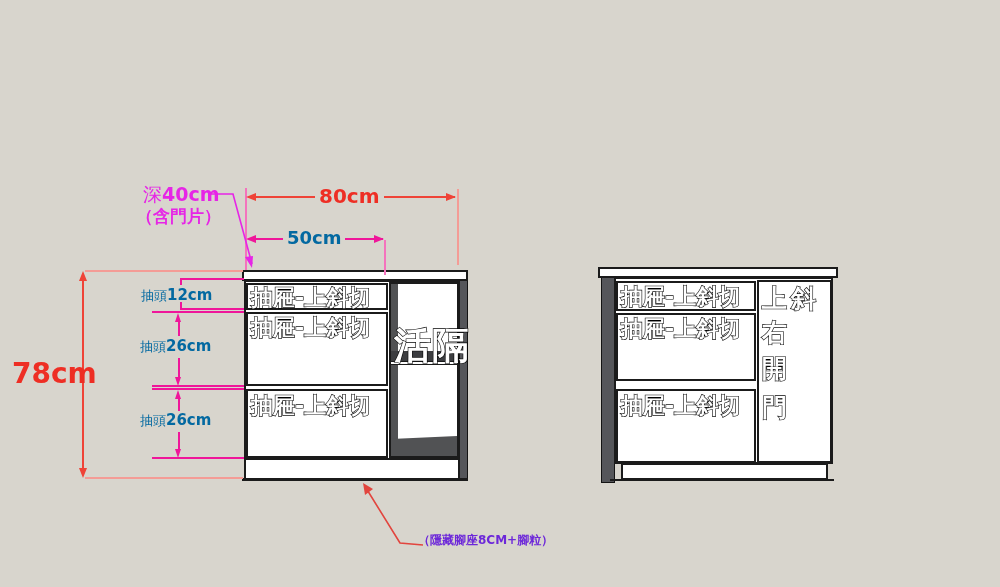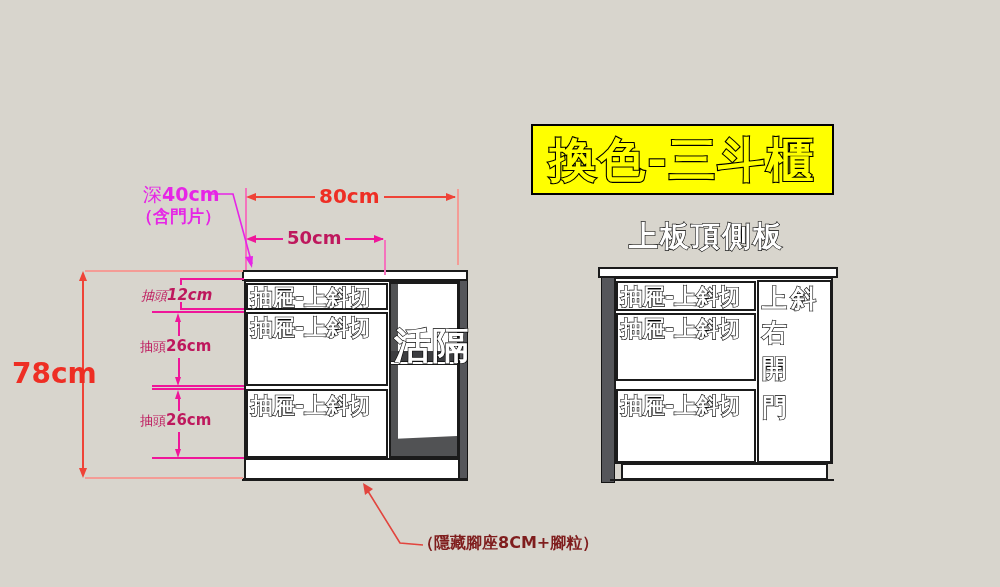--- a/index.html
+++ b/index.html
@@ -17,43 +17,39 @@
     .hollow{color:#fff;-webkit-text-stroke:1.2px #000;paint-order:stroke fill;}
     .banner-title{color:#ffff00 !important;-webkit-text-stroke:2.2px #000;paint-order:stroke fill;}
   }
   .drawer-label{position:absolute;font-size:22px;}
   
   .dline-red{position:absolute;background:#ef4337;}
   .dline-salmon{position:absolute;background:#f49c96;}
   .dline-pink{position:absolute;background:#ef169a;}
   .dline-pinklight{position:absolute;background:#f473bd;}
   .dimtext-red{position:absolute;color:#ee2e24;font-weight:bold;white-space:nowrap;line-height:1;}
-  .dimtext-pink{position:absolute;color:#be185d;white-space:nowrap;line-height:1;}
+  .dimtext-pink{position:absolute;color:#0369a1;white-space:nowrap;line-height:1;}
   .dimtext-magenta{position:absolute;color:#e625e6;white-space:nowrap;line-height:1;}
   .arr{position:absolute;width:0;height:0;}
   .arr-l-red{border-top:4px solid transparent;border-bottom:4px solid transparent;border-right:10px solid #ef4337;}
   .arr-r-red{border-top:4px solid transparent;border-bottom:4px solid transparent;border-left:10px solid #ef4337;}
   .arr-u-red{border-left:4px solid transparent;border-right:4px solid transparent;border-bottom:10px solid #ef4337;}
   .arr-d-red{border-left:4px solid transparent;border-right:4px solid transparent;border-top:10px solid #ef4337;}
   .arr-l-pink{border-top:4px solid transparent;border-bottom:4px solid transparent;border-right:10px solid #ef169a;}
   .arr-r-pink{border-top:4px solid transparent;border-bottom:4px solid transparent;border-left:10px solid #ef169a;}
   .arr-u-pink{border-left:3.5px solid transparent;border-right:3.5px solid transparent;border-bottom:9px solid #ef169a;}
   .arr-d-pink{border-left:3.5px solid transparent;border-right:3.5px solid transparent;border-top:9px solid #ef169a;}
   .labelbg{background:#d8d5cd;padding:0 4px;text-align:center;}
 </style>
 </head>
 <body>
 
 <div id="canvas">
 
-  <div class="abs" style="left:531px;top:124px;width:303px;height:71px;background:#ffff00;border:2.5px solid #000;box-sizing:border-box;display:flex;align-items:center;justify-content:center;">
-    <span class="hollow banner-title" style="font-size:47px;letter-spacing:2px;">換色-三斗櫃</span>
-  </div>
 
-  <div class="abs hollow" style="left:629px;top:222px;font-size:29px;letter-spacing:2px;">上板頂側板</div>
 
   <div class="darkpanel" style="left:458px;top:270px;width:10px;height:210px;"></div>
   <div class="panel" style="left:242px;top:270px;width:226px;height:11px;"></div>
   <div class="panel" style="left:244px;top:280px;width:216px;height:200px;"></div>
 
   <div class="panel" style="left:246px;top:283px;width:142px;height:27px;">
     <span class="hollow drawer-label" style="left:3px;top:2px;">抽屜-上斜切</span>
   </div>
   <div class="panel" style="left:246px;top:312px;width:142px;height:74px;">
     <span class="hollow drawer-label" style="left:3px;top:3px;">抽屜-上斜切</span>
@@ -112,21 +108,21 @@
   <div class="dline-salmon" style="left:85px;top:477px;width:158px;height:2px;"></div>
   <div class="dline-red" style="left:82px;top:274px;width:2px;height:200px;"></div>
   <div class="arr arr-u-red" style="left:79px;top:271px;"></div>
   <div class="arr arr-d-red" style="left:79px;top:468px;"></div>
   <div class="dimtext-red" style="left:12px;top:360px;font-size:28px;">78cm</div>
 
   <div class="dline-pink" style="left:180px;top:278px;width:64px;height:1.5px;"></div>
   <div class="dline-pink" style="left:180px;top:278px;width:1.5px;height:7px;"></div>
   <div class="dline-pink" style="left:180px;top:308px;width:64px;height:1.5px;"></div>
   <div class="dline-pink" style="left:180px;top:302px;width:1.5px;height:7px;"></div>
-  <div class="dimtext-pink" style="left:141px;top:287px;font-style:italic;">
+  <div class="dimtext-pink" style="left:141px;top:287px;">
     <span style="font-size:13px;">抽頭</span><span style="font-size:15px;font-weight:bold;">12cm</span>
   </div>
 
   <div class="dline-pink" style="left:152px;top:311px;width:92px;height:1.5px;"></div>
   <div class="dline-pink" style="left:152px;top:385px;width:92px;height:1.5px;"></div>
   <div class="arr arr-u-pink" style="left:175px;top:313px;"></div>
   <div class="dline-pink" style="left:178px;top:322px;width:1.5px;height:14px;"></div>
   <div class="dline-pink" style="left:178px;top:358px;width:1.5px;height:20px;"></div>
   <div class="arr arr-d-pink" style="left:175px;top:377px;"></div>
   <div class="dimtext-pink" style="left:140px;top:338px;background:#d8d5cd;">
@@ -141,21 +137,21 @@
   <div class="arr arr-d-pink" style="left:175px;top:449px;"></div>
   <div class="dimtext-pink" style="left:140px;top:412px;background:#d8d5cd;">
     <span style="font-size:13px;">抽頭</span><span style="font-size:15px;font-weight:bold;">26cm</span>
   </div>
 
   <div class="dimtext-magenta" style="left:143px;top:185px;">
     <span style="font-size:19px;">深</span><span style="font-size:19px;font-weight:bold;">40cm</span>
   </div>
   <div class="dimtext-magenta" style="left:136px;top:208px;font-size:17px;font-weight:bold;">（含門片）</div>
 
-  <div class="abs" style="left:418px;top:533px;color:#7f1d1d;font-size:16px;font-weight:bold;white-space:nowrap;line-height:1.2;">（隱藏腳座8CM+腳粒）</div>
+  <div class="abs" style="left:418px;top:533px;color:#6d28d9;font-size:12px;font-weight:bold;white-space:nowrap;line-height:1.2;">（隱藏腳座8CM+腳粒）</div>
 
   <svg width="1000" height="587" style="position:absolute;left:0;top:0;pointer-events:none;">
     <path d="M209,194 L233,194 L252,264" stroke="#e625e6" stroke-width="1.6" fill="none"></path>
     <polygon points="252,268 245,257 253,256" fill="#e625e6"></polygon>
     <path d="M423,545 L400,543 L366,488" stroke="#e2453e" stroke-width="1.6" fill="none"></path>
     <polygon points="363,483 365,495 373,489" fill="#e2453e"></polygon>
   </svg>
 
 </div>
 

